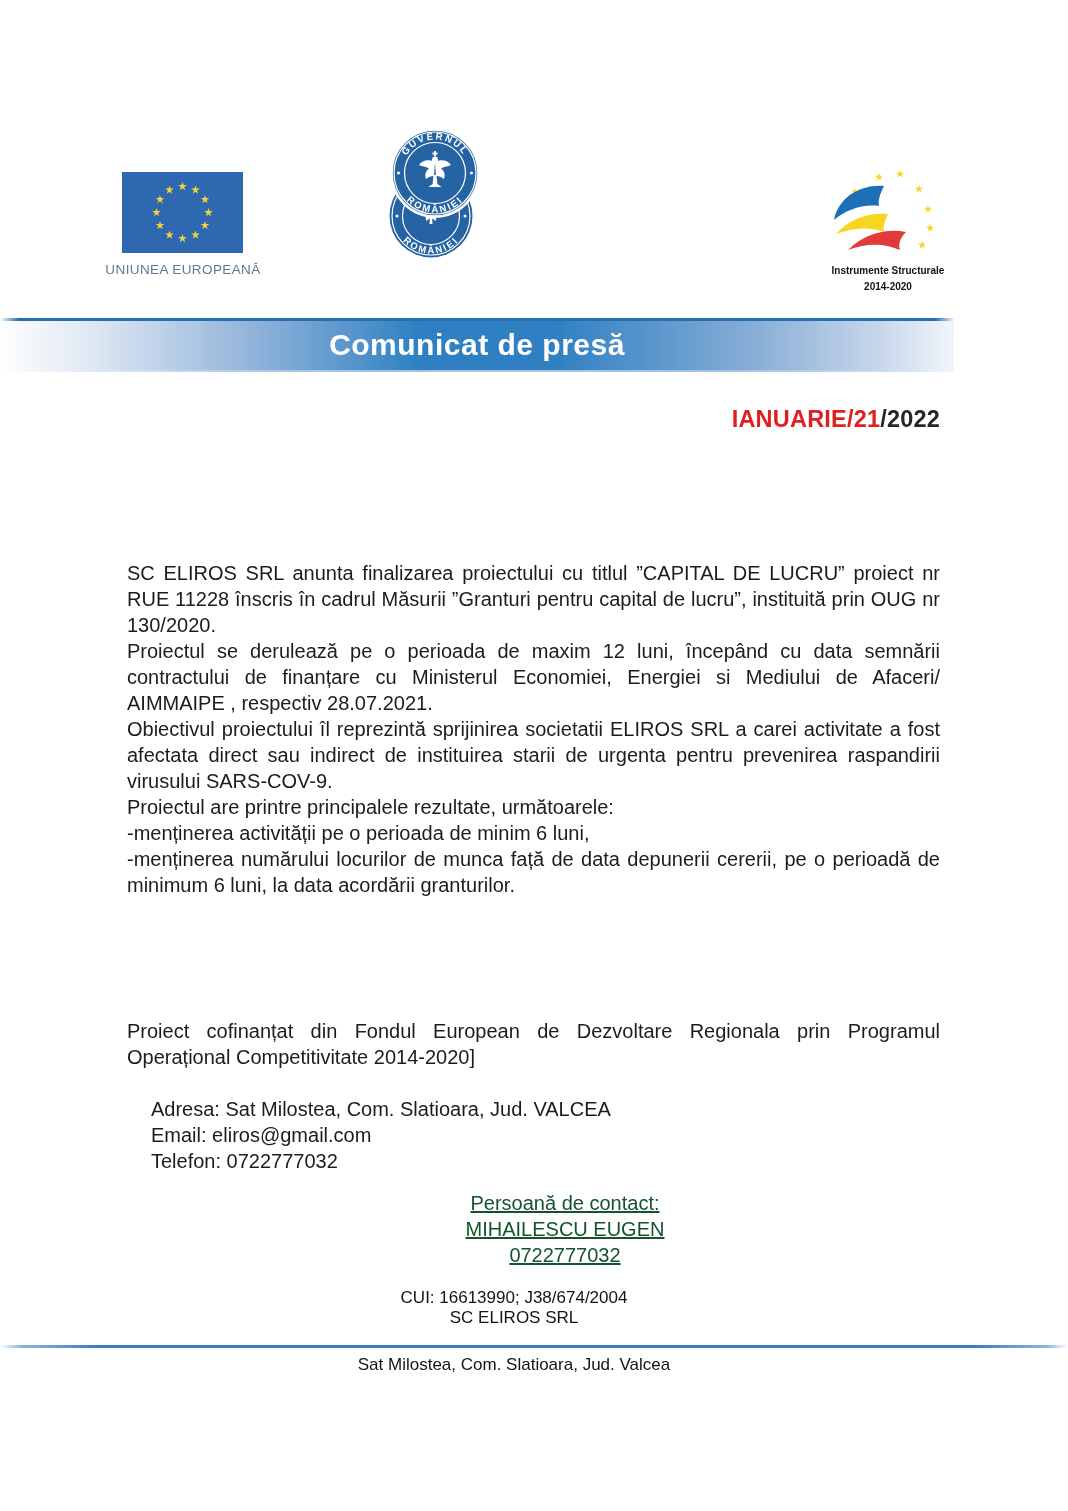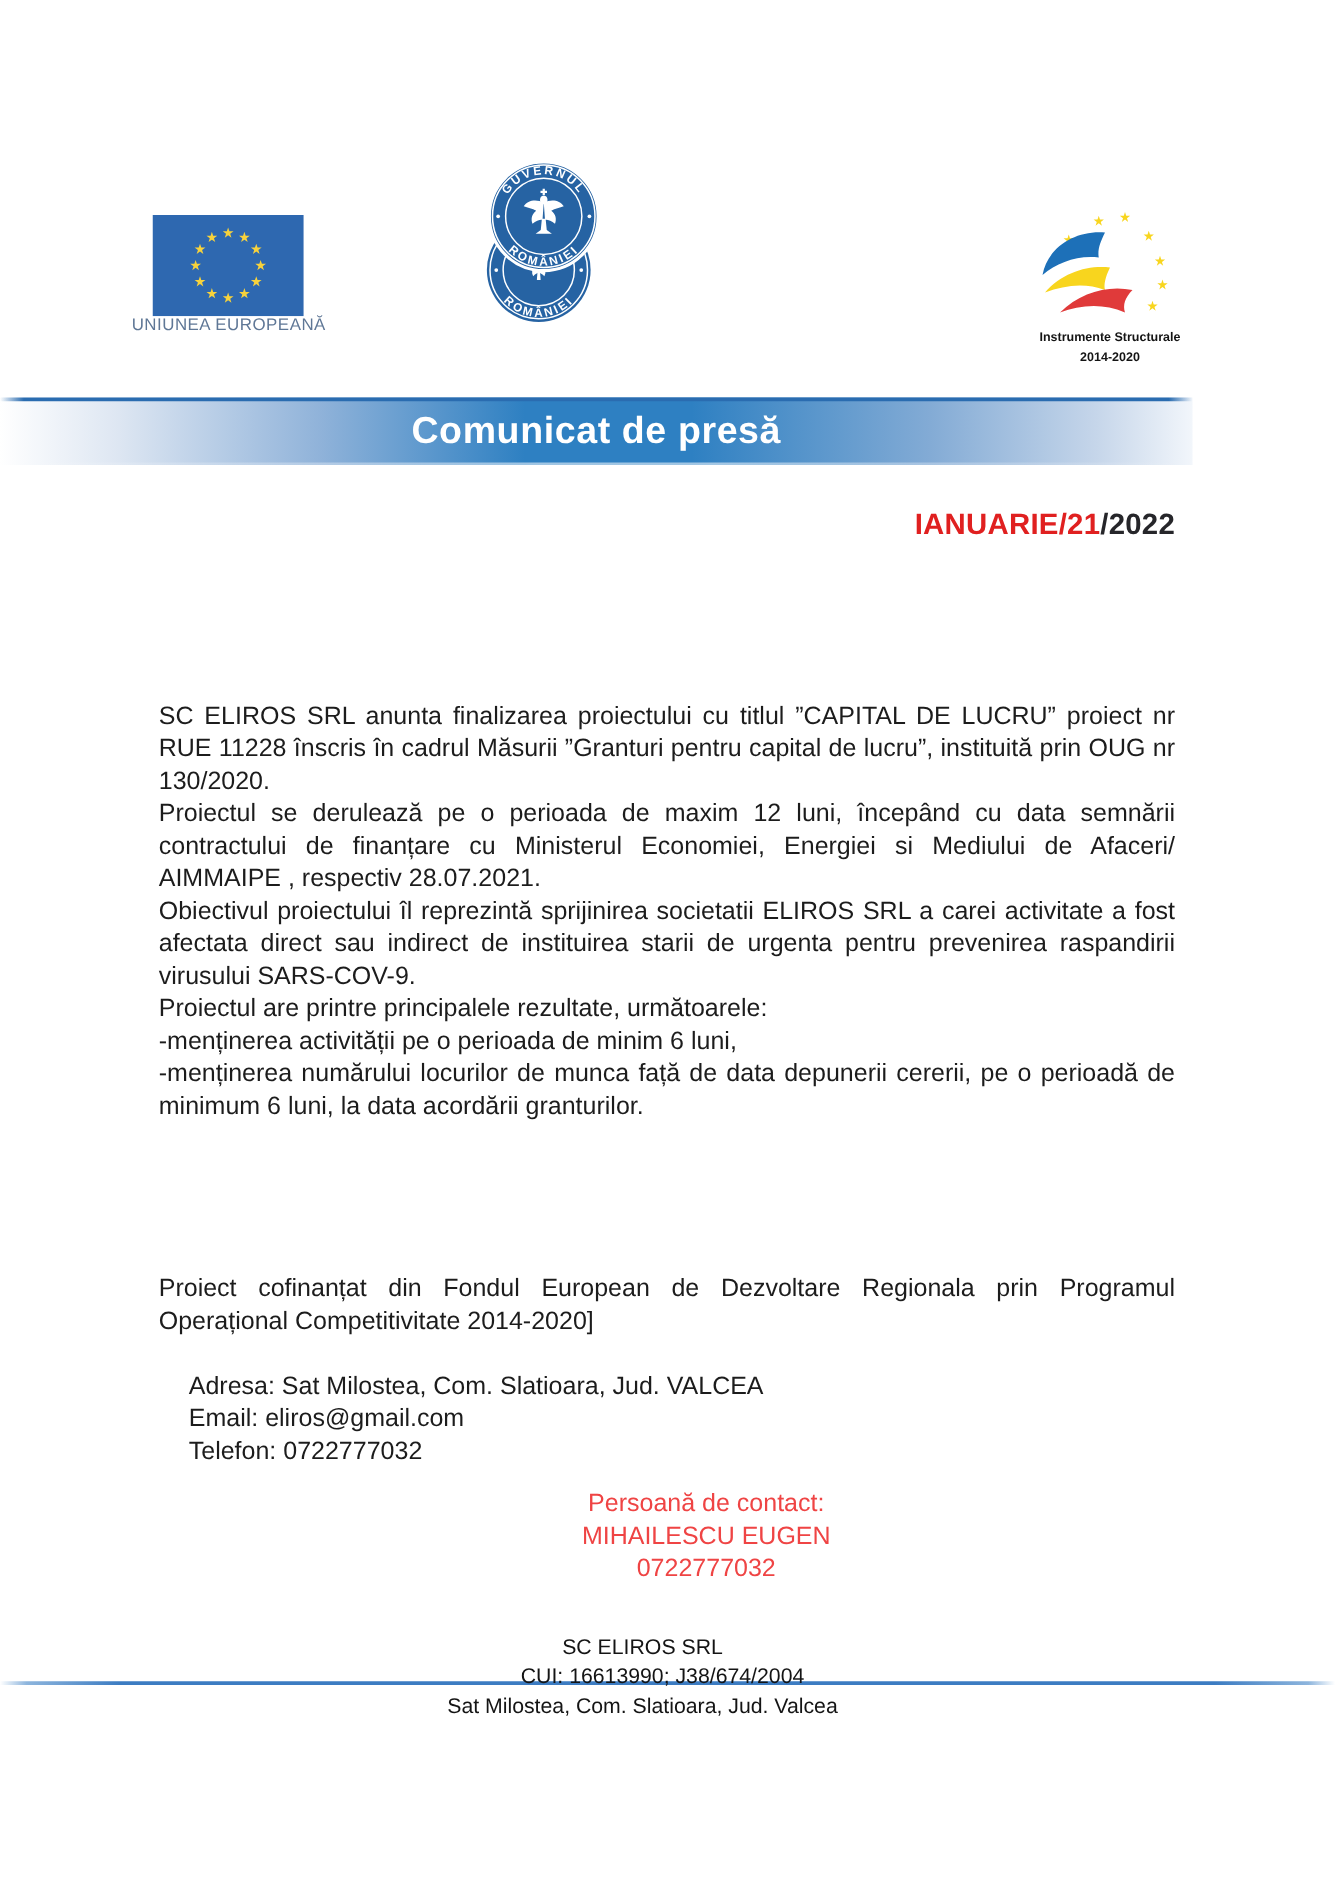--- a/index.html
+++ b/index.html
@@ -3,21 +3,21 @@
 <meta charset="utf-8">
 <style>
   html,body { margin:0; padding:0; background:#ffffff; }
   .page {
     position:relative; width:1068px; height:1511px; background:#ffffff;
     font-family:"Liberation Sans", sans-serif; overflow:hidden;
   }
 
   
   .eu-logo { position:absolute; left:122px; top:172px; }
-  .eu-caption { position:absolute; left:104px; top:252px; width:158px; text-align:center;
+  .eu-caption { position:absolute; left:104px; top:262px; width:158px; text-align:center;
     font-size:13.5px; letter-spacing:0.4px; color:#5f7796; }
   .gov-logo { position:absolute; left:388px; top:127px; }
   .is-logo  { position:absolute; left:822px; top:168px; }
   .is-caption { position:absolute; left:806px; top:263px; width:164px; text-align:center;
     font-size:10px; font-weight:bold; color:#141414; line-height:16px; }
 
   
   .banner { position:absolute; left:0; top:318px; width:954px; height:54px;
     background:linear-gradient(90deg,#ffffff 0%, #dde6f2 10%, #8fb2d9 27%, #2e80c2 44%,
       #2e80c2 58%, #83abd5 78%, #c6d6ea 92%, #f2f6fb 100%);
@@ -42,27 +42,27 @@
   .body-block { position:absolute; left:127px; width:813px; font-size:20px; line-height:26px; color:#1c1c1c; }
   .body-block p { margin:0; text-align:justify; }
   #block-main     { top:560px; }
   #block-value    { top:925px; }
   #block-cofinance{ top:1018px; }
   #block-contact  { top:1096px; }
   #block-contact p { text-align:left;margin-left:24px; }
 
   
   .contact-person { position:absolute; left:131px; top:1190px; width:868px; text-align:center;
-    font-size:20px; line-height:26px; color:#ef4444; }
+    font-size:20px; line-height:26px; color:#14532d;text-decoration:underline; }
 
   
   .footer-line { position:absolute; left:0; width:1028px; text-align:center;
     font-size:17px; color:#141414; z-index:2; }
   #footer-company      { top:1308px; }
-  #footer-registration { top:1331px;padding-left:16px; }
+  #footer-registration { top:1288px; }
   #footer-address      { top:1355px; }
   .footer-rule { position:absolute; top:1345px; left:0; width:1068px; height:3px; z-index:1;
     background:linear-gradient(90deg, rgba(60,124,194,0) 0%, #8db5dd 2%, #3c7cc2 9%,
       #3c7cc2 91%, #8db5dd 98%, rgba(60,124,194,0) 100%); }
 </style>
 </head>
 <body>
 
 <div class="page">
 

